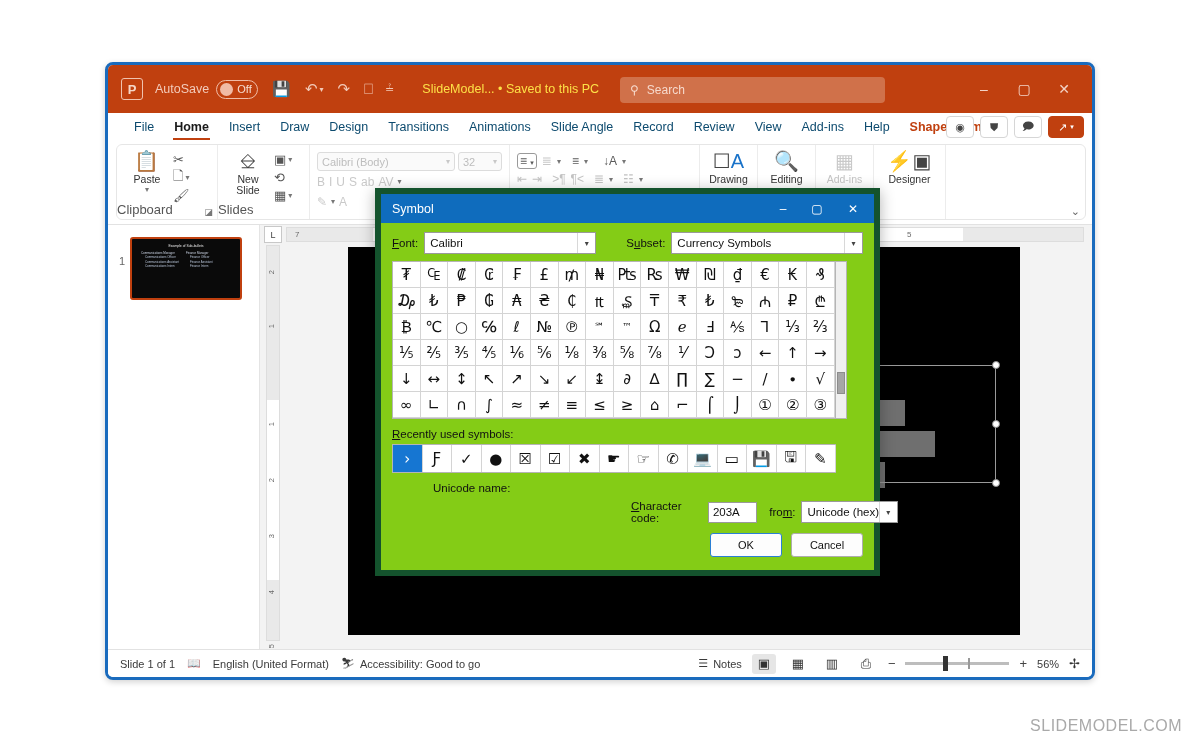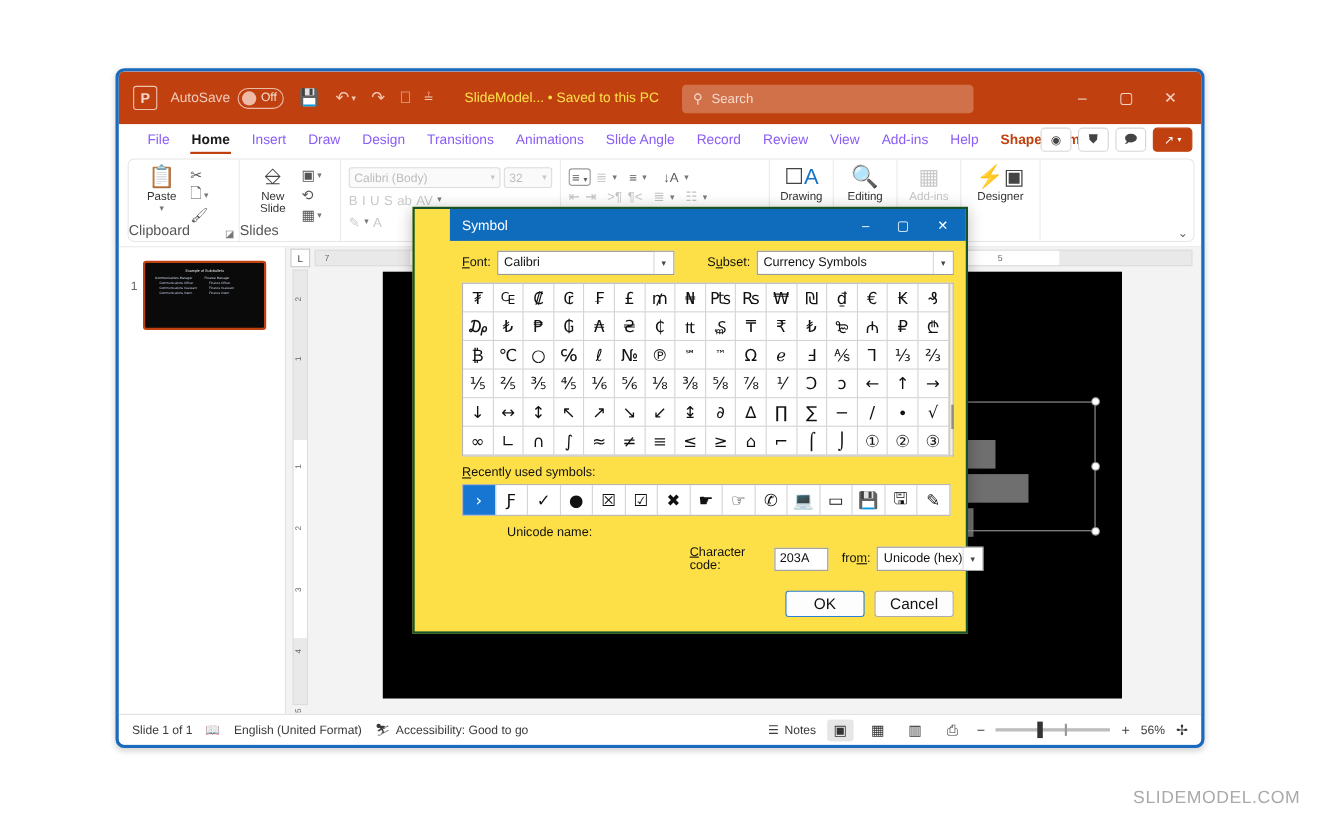--- a/index.html
+++ b/index.html
@@ -53,21 +53,21 @@
   .searchbox .ph { color: #f6d9cc; font-size: 12px; margin-left: 8px; }
   .wbtns { position: absolute; right: 8px; top: 0; height: 48px; display: flex; align-items: center; }
   .wbtn { width: 40px; height: 40px; display: flex; align-items: center; justify-content: center;
           color: #f3d3c6; font-size: 14px; }
 
   
   .tabsbar {
     height: 28px; background: #fff; display: flex; align-items: center;
     position: relative; padding-left: 16px;
   }
-  .tab { font-size: 12.5px; color: #8b5cf6; padding: 0 10px; line-height: 26px; height: 26px; white-space: nowrap; }
+  .tab { font-size: 12.5px; color: #0c4a6e; padding: 0 10px; line-height: 26px; height: 26px; white-space: nowrap; }
   .tab.active { color: #1a1a1a; font-weight: bold; position: relative; }
   .tab.active::after {
     content:''; position:absolute; left: 9px; right: 9px; bottom: 0px; height: 2.2px; background: #c0400f;
   }
   .tab.ctx { color: #c0400f; font-weight: bold; }
   .tabsbar .right { position: absolute; right: 8px; display: flex; align-items: center; gap: 6px; }
   .rbtn {
     width: 28px; height: 22px; border: 1px solid #d6d6d6; border-radius: 4px;
     display: flex; align-items: center; justify-content: center; font-size: 11px; color: #444; background: #fff;
   }
@@ -161,24 +161,23 @@
   .status .right { margin-left: auto; display: flex; align-items: center; gap: 10px; margin-right: 12px; }
   .viewbtn { width: 24px; height: 20px; display:flex; align-items:center; justify-content:center; font-size: 13px; color:#333; border-radius:3px; }
   .viewbtn.active { background: #e6e6e6; }
   .zoomtrack { width: 104px; height: 3px; background: #bdbdbd; position: relative; }
   .zoomthumb { position:absolute; left: 38px; top: -6px; width: 5px; height: 15px; background: #333; }
   .zoommid { position:absolute; left: 63px; top: -4px; width: 1.5px; height: 11px; background: #999; }
 
   
   .dlg {
     position: absolute; left: 375px; top: 188px; width: 505px; height: 388px;
-    background: #fde047; border: 2px solid #14532d;
+    background: #84cc16; border: 6px solid #14532d;
     box-shadow: 0 3px 14px rgba(0,0,0,.3);
     font-family: "Liberation Sans", sans-serif;
-    padding-left: 32px;
   }
   .dlg-title {
     height: 29px; background: #0f6cbd; color: #fff; display: flex; align-items: center;
     font-size: 12.5px; padding-left: 11px; position: relative;
   }
   .dlg-wb { position: absolute; top: 0; height: 29px; display:flex; align-items:center; justify-content:center; width: 34px; color:#fff; font-size: 12px; }
   .dlg-body { padding: 9px 11px 0 11px; }
   .row1 { display:flex; align-items:center; gap: 6px; }
   .lbl { font-size: 11.5px; color: #111; }
   .lbl u { text-decoration: underline; }
@@ -212,21 +211,21 @@
   .rcell { border-right: 1px solid #d4d4d4; display:flex; align-items:center; justify-content:center;
            font-size: 15px; color:#111; font-family: "DejaVu Sans", sans-serif; }
   .rcell.sel { background: #1676d2; color: #fff; }
   .uname { font-size: 11.5px; color: #111; margin-top: 9px; margin-left: 41px; }
   .uval { font-size: 11.5px; color: #111; margin-top: 7px; }
   .botrow { position: absolute; left: 250px; top: 306px; display: flex; align-items: center; gap: 6px; }
   .codefield { width: 56px; height: 21px; background:#fff; border:1px solid #9a9a9a; font-size: 11.5px; color:#111;
                display:flex; align-items:center; padding-left: 4px; }
   .btnrow { position: absolute; right: 11px; bottom: 13px; display: flex; gap: 9px; }
   .dbtn { width: 72px; height: 24px; background:#fdfdfd; border:1px solid #adadad; border-radius: 3px;
-          font-size: 14px; color: #111; display:flex; align-items:center; justify-content:center; }
+          font-size: 11px; color: #111; display:flex; align-items:center; justify-content:center; }
   .dbtn.primary { border: 1.6px solid #2a7fd4; }
 
   .watermark {
     position: absolute; right: 18px; bottom: 8px; font-size: 16px; color: #a9a9a9; letter-spacing: .5px;
   }
 </style>
 </head>
 <body>
 
 <div id="root">

